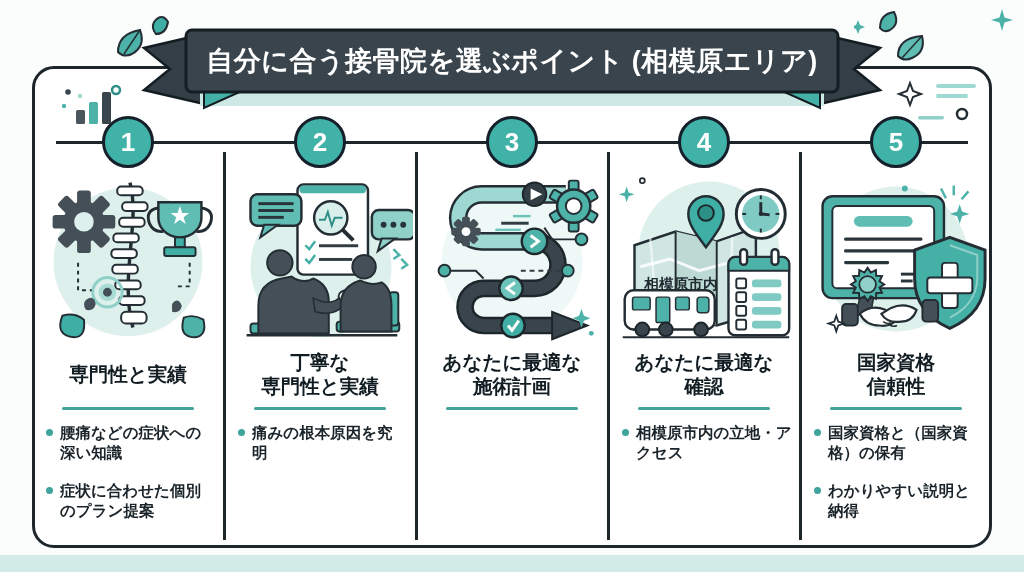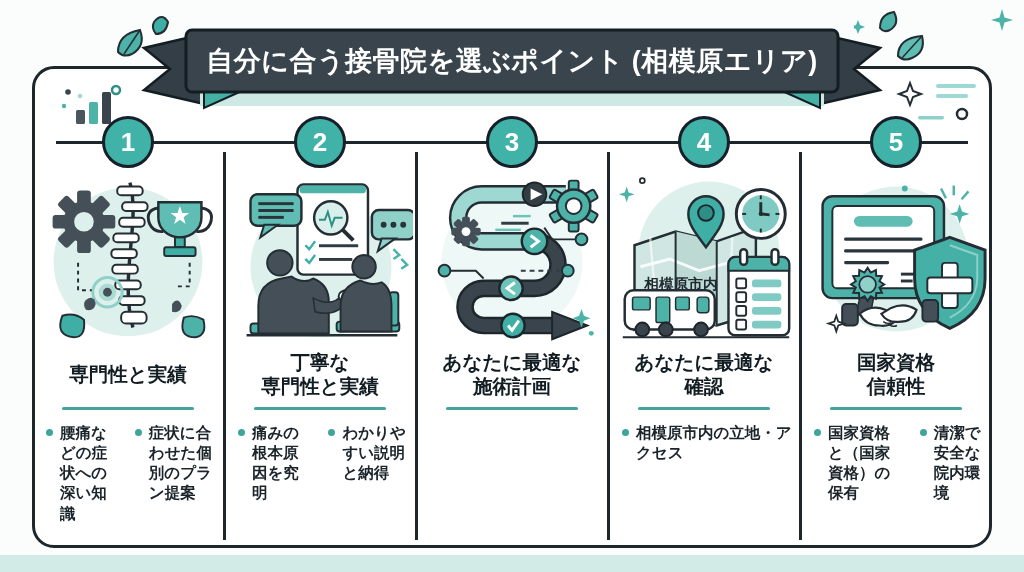--- a/index.html
+++ b/index.html
@@ -26,21 +26,21 @@
     display:flex;align-items:center;justify-content:center;z-index:3;
   }
   .illus{margin-top:0px;width:186px;height:178px;}
   .col-heading{
     margin-top:2px;min-height:54px;display:flex;align-items:center;justify-content:center;
     text-align:center;font-size:19.5px;font-weight:800;line-height:1.22;
     color:#121d23;white-space:pre-line;
   }
   .heading-rule{width:132px;height:3px;background:#44a49c;margin-top:5px;border-radius:2px;}
   .bullets{margin:13px 0 4px;padding:0 8px 0 14px;list-style:none;width:100%;box-sizing:border-box;
-    display:flex;flex-direction:row;gap:18px;}
+    display:flex;flex-direction:column;gap:18px;}
   .bullet{display:flex;gap:7px;font-size:15.5px;font-weight:700;line-height:1.3;color:#1a242a;}
   .bullet .dot{flex:0 0 auto;width:7px;height:7px;border-radius:50%;background:#3fa49b;margin-top:6px;}
   .banner{position:absolute;left:130px;top:24px;width:764px;height:96px;z-index:6;}
   .banner svg{position:absolute;left:0;top:0;}
   .banner-title{
     position:absolute;left:0;top:6px;width:100%;height:62px;
     display:flex;align-items:center;justify-content:center;
     color:#fff;font-size:27px;font-weight:800;letter-spacing:.5px;
   }
   .decor{position:absolute;z-index:5;}
@@ -221,24 +221,20 @@
       <line x1="20" y1="170" x2="174" y2="170" stroke="#232d33" stroke-width="2.5"></line>
     </svg>
     <div class="col-heading">丁寧な
 専門性と実績</div>
     <div class="heading-rule"></div>
     <ul class="bullets">
       <li class="bullet">
           <span class="dot"></span>
           <span>痛みの根本原因を究明</span>
         </li>
-      <li class="bullet">
-          <span class="dot"></span>
-          <span>わかりやすい説明と納得</span>
-        </li>
     </ul>
   </div>
 
   <div class="col">
     <div class="num-badge">3</div>
     <svg class="illus" viewBox="0 0 190 180">
       <circle cx="95" cy="95" r="72" fill="#eef8f6"></circle>
       <g>
         <path d="M150,26 H64 a24,24 0 0 0 0,48 H118" stroke="#232d33" stroke-width="19" fill="none"></path>
         <path d="M150,26 H64 a24,24 0 0 0 0,48 H118" stroke="#9ed8d2" stroke-width="14" fill="none"></path>
@@ -410,18 +406,18 @@
     <div class="col-heading">国家資格
 信頼性</div>
     <div class="heading-rule"></div>
     <ul class="bullets">
       <li class="bullet">
           <span class="dot"></span>
           <span>国家資格と（国家資格）の保有</span>
         </li>
       <li class="bullet">
           <span class="dot"></span>
-          <span>清潔で安全な院内環境</span>
+          <span>わかりやすい説明と納得</span>
         </li>
     </ul>
   </div>
 
 </div>
 
 </body></html>

